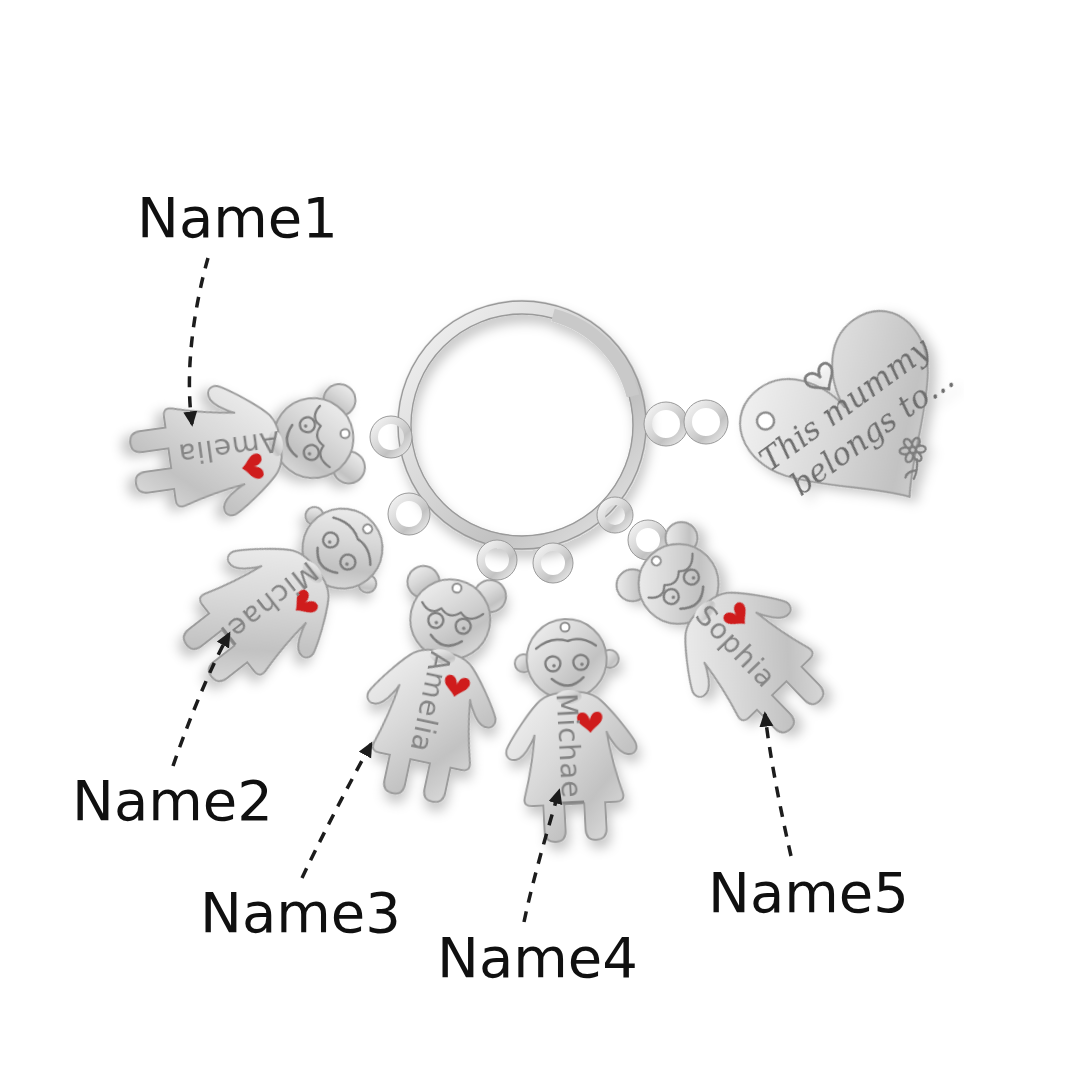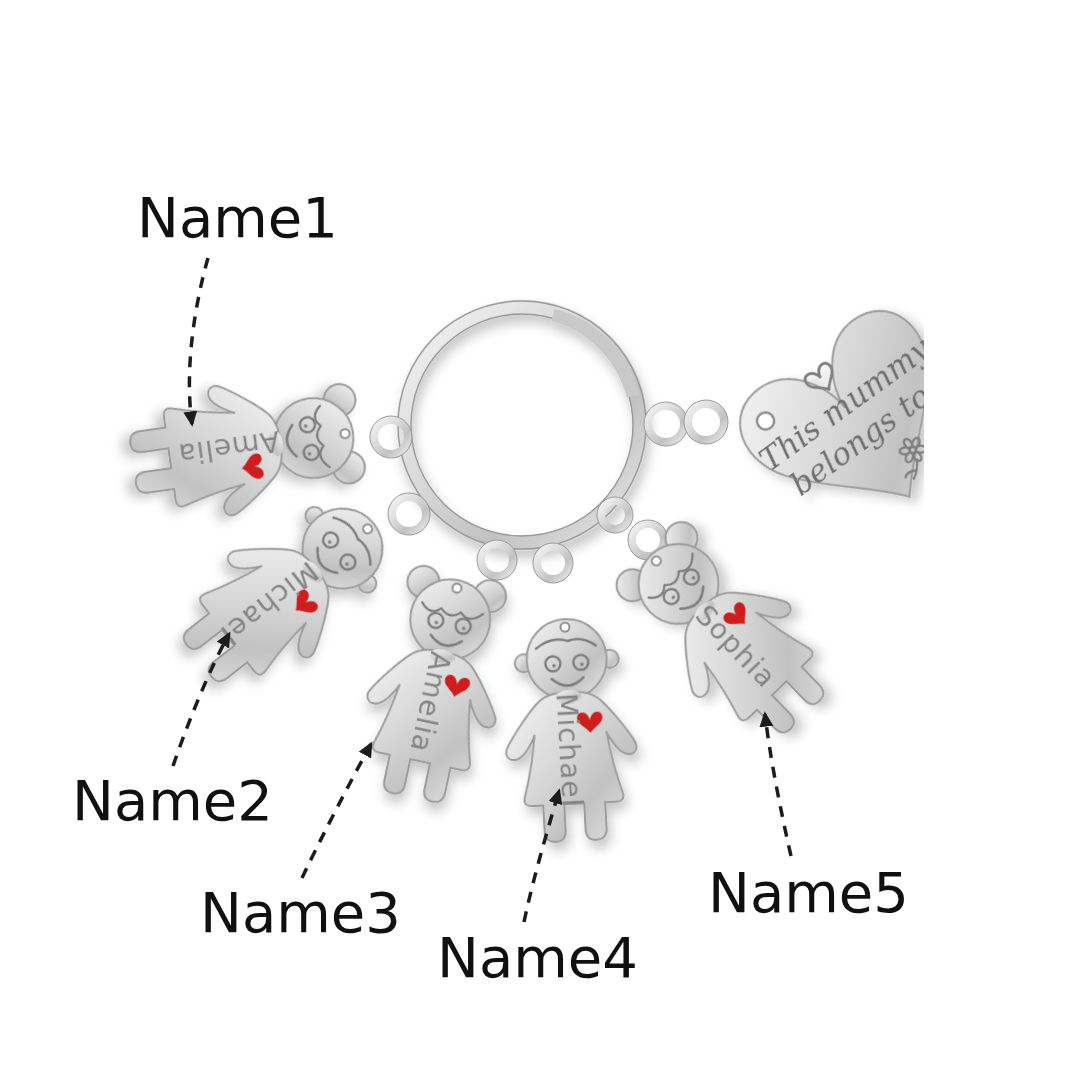--- a/index.html
+++ b/index.html
@@ -1,17 +1,17 @@
 <!DOCTYPE html>
 <html><head>
 <meta charset="utf-8">
 <style>
   html,body{margin:0;padding:0;background:#ffffff;}
   .stage{position:relative;width:924px;height:1080px;background:#ffffff;overflow:hidden;
-         font-family:"DejaVu Sans", sans-serif;}
+         font-family:"DejaVu Sans", sans-serif;padding-left:40px;}
   svg{position:absolute;left:0;top:0;}
   .metal{fill:url(#silver);stroke:#9c9c9c;stroke-width:2;}
   .sketch{stroke:#7e7e7e;fill:none;stroke-width:2.4;stroke-linecap:round;}
   .small-ring{fill:none;stroke:url(#silver);stroke-width:8;}
   .small-ring-rim{fill:none;stroke:#9a9a9a;stroke-width:1;}
   .engrave-name{font-family:"DejaVu Sans",sans-serif;font-size:28px;fill:#848484;letter-spacing:1px;}
   .heart-line{font-family:"DejaVu Serif",serif;font-style:italic;font-size:31px;fill:#6e6e6e;text-anchor:middle;}
   .label{font-family:"DejaVu Sans",sans-serif;font-size:56px;fill:#101010;}
   .arrow{fill:none;stroke:#1c1c1c;stroke-width:3.5;stroke-dasharray:11 9;}
 </style>

